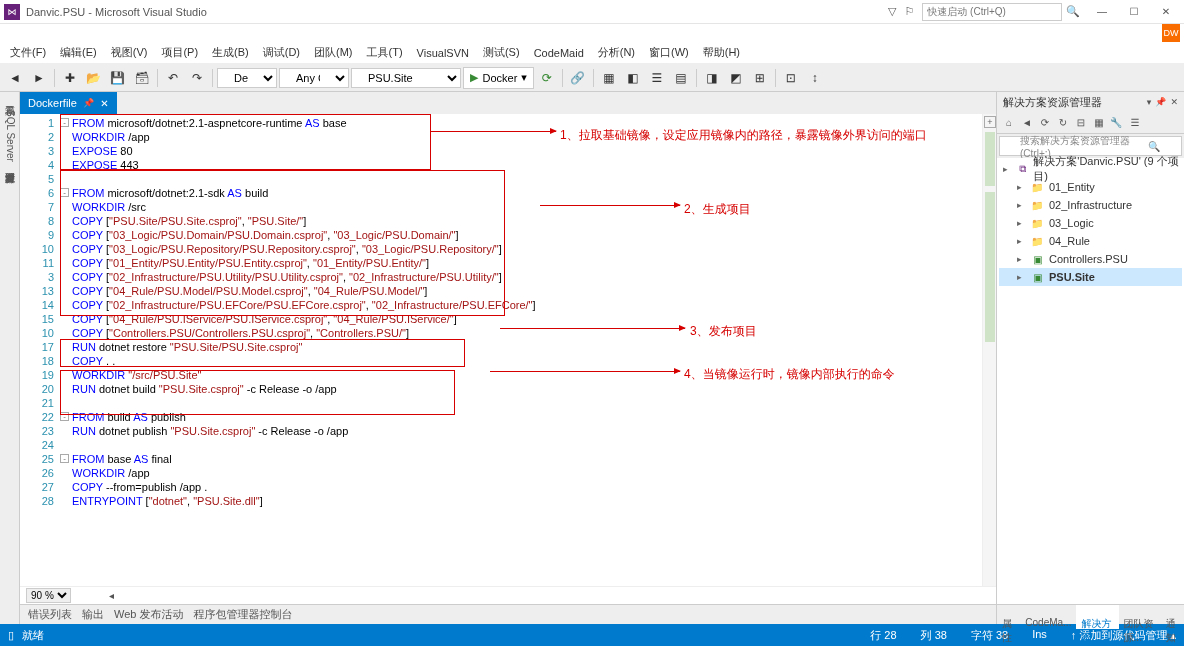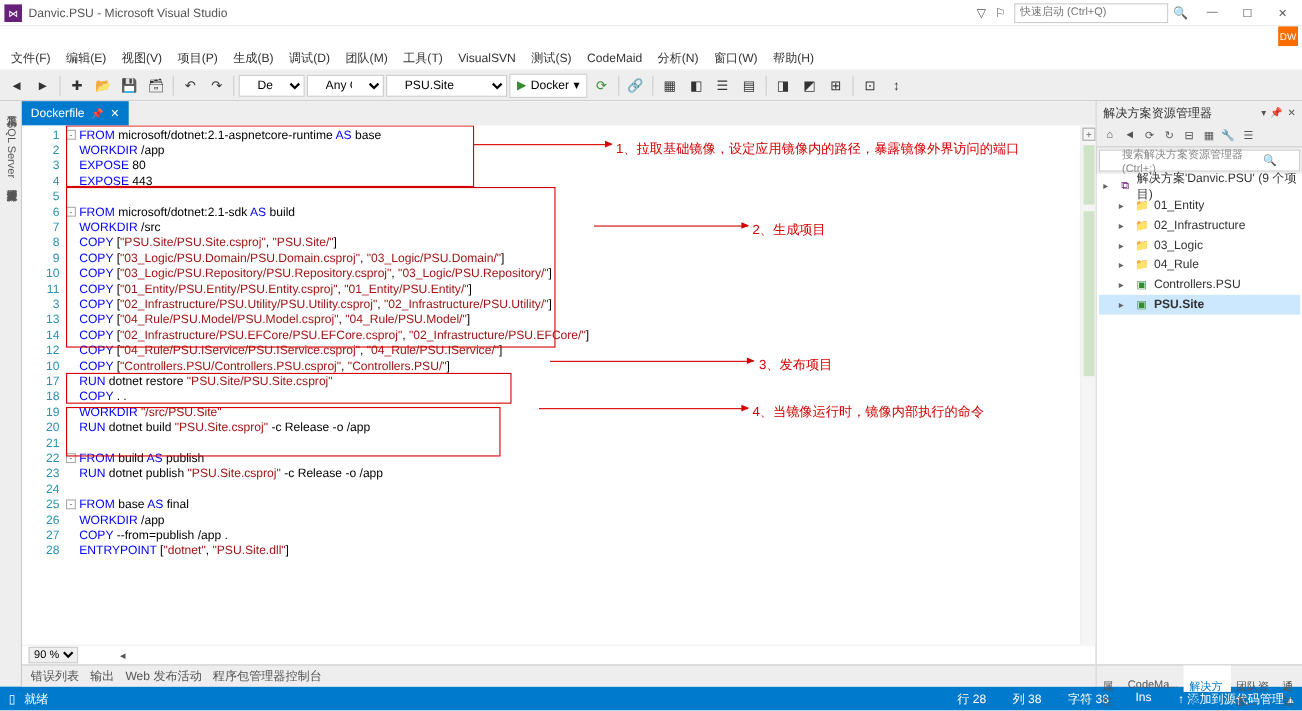--- a/index.html
+++ b/index.html
@@ -183,21 +183,21 @@
           <div style="height: 14px;">5</div>
           <div style="height: 14px;">6</div>
           <div style="height: 14px;">7</div>
           <div style="height: 14px;">8</div>
           <div style="height: 14px;">9</div>
           <div style="height: 14px;">10</div>
           <div style="height: 14px;">11</div>
           <div style="height: 14px;">3</div>
           <div style="height: 14px;">13</div>
           <div style="height: 14px;">14</div>
-          <div style="height: 14px;">12</div>
+          <div style="height: 14px;">15</div>
           <div style="height: 14px;">10</div>
           <div style="height: 14px;">17</div>
           <div style="height: 14px;">18</div>
           <div style="height: 14px;">19</div>
           <div style="height: 14px;">20</div>
           <div style="height: 14px;">21</div>
           <div style="height: 14px;">22</div>
           <div style="height: 14px;">23</div>
           <div style="height: 14px;">24</div>
           <div style="height: 14px;">25</div>

